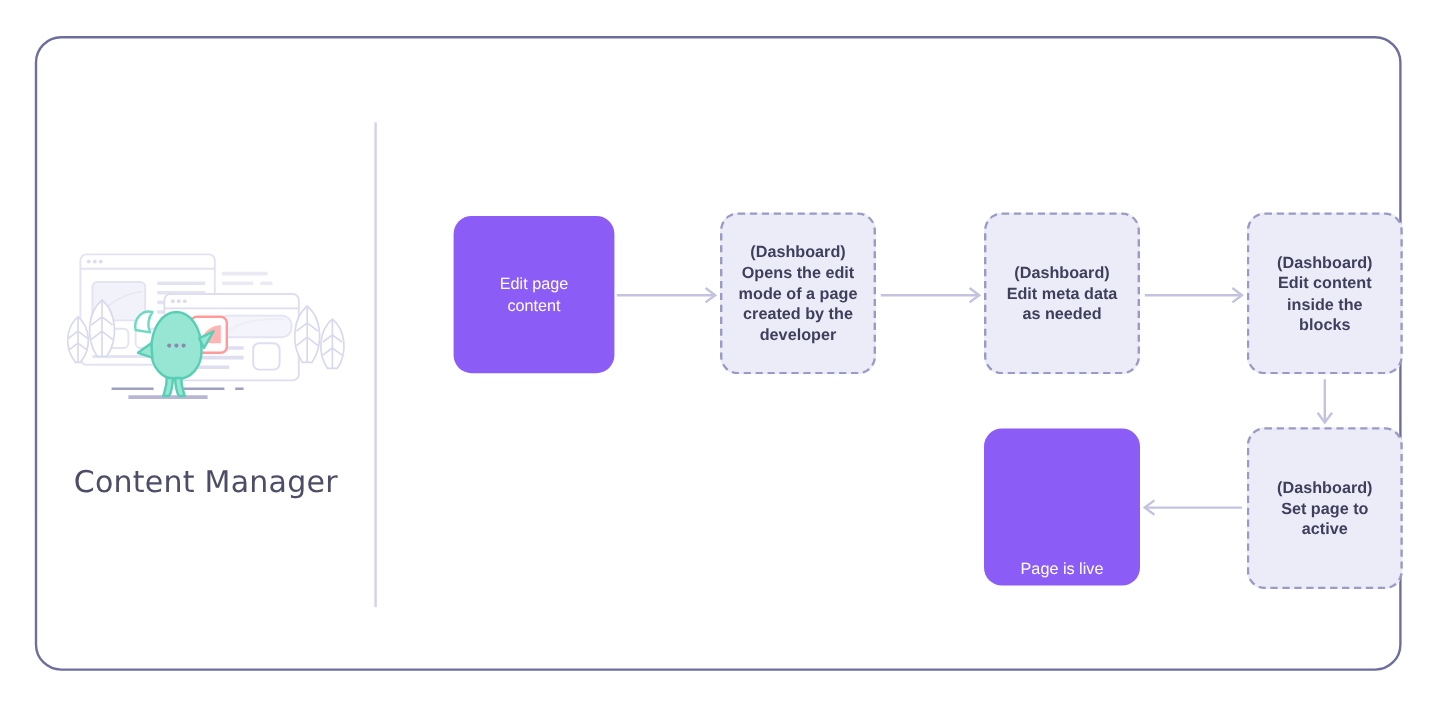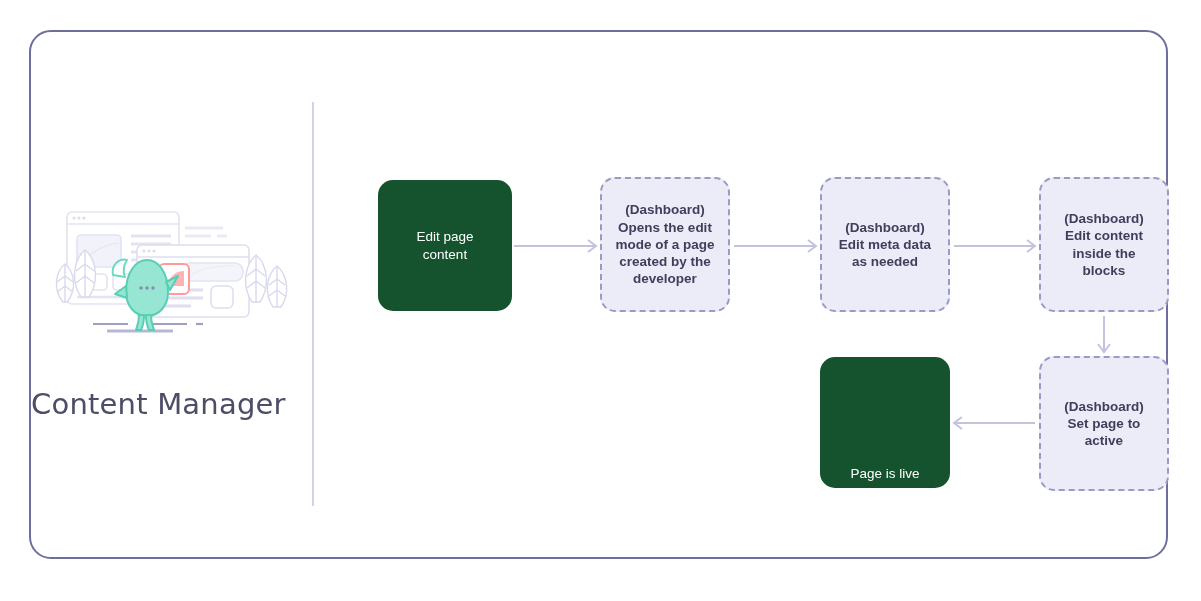--- a/index.html
+++ b/index.html
@@ -41,21 +41,22 @@
     left: 20px;
     top: 170px;
     width: 245px;
     height: 150px;
   }
   .panel-title {
     position: absolute;
     left: 0;
     top: 355px;
     width: 281px;
-    font-size: 29px;
+    text-align: center;
+    font-size: 25px;
     letter-spacing: 0.2px;
     color: #4d4d68;
     font-family: "DejaVu Sans", sans-serif;
     font-weight: 400;
   }
 
   
   .divider {
     position: absolute;
     left: 281px;
@@ -83,21 +84,21 @@
     text-align: center;
     border-radius: 15px;
     font-size: 13.5px;
     line-height: 1.28;
     padding: 6px 8px;
   }
   .node .node-label {
     white-space: pre-line;
   }
   .node.solid {
-    background: #14532d;
+    background: #8b5cf6;
     color: #ffffff;
     border: none;
   }
   .node.dashed {
     background: #ececf8;
     color: #3f3f5c;
     border: 2.5px dashed #9a9ac4;
     font-weight: bold;
   }
 

